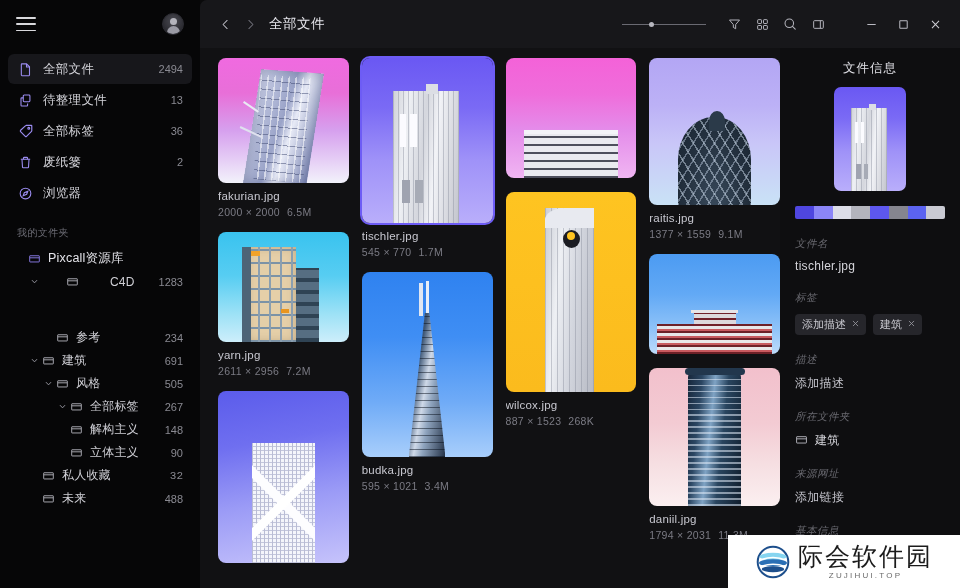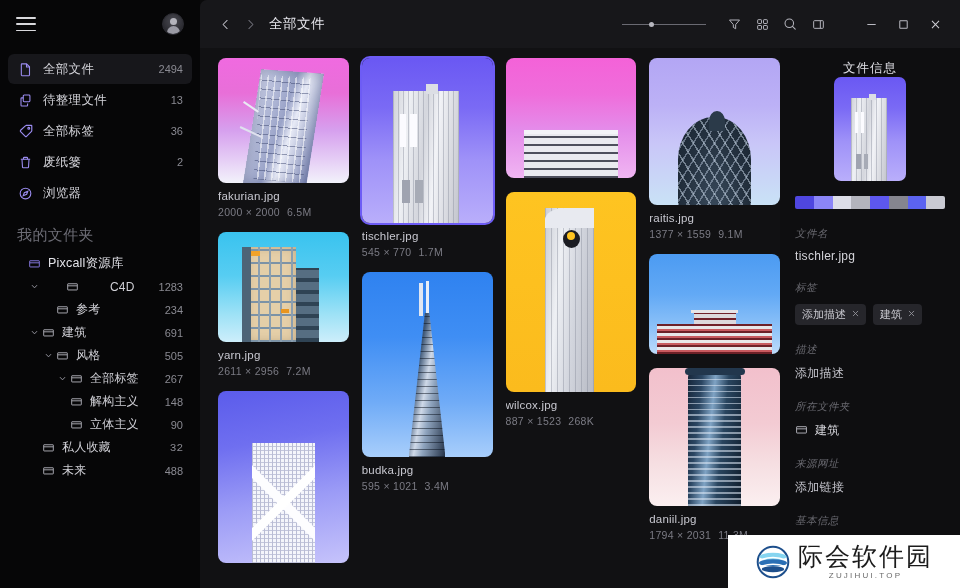--- a/index.html
+++ b/index.html
@@ -51,21 +51,21 @@
     margin-bottom: 1px;
   }
   .nav-item.active { background: #17171b; }
   .nav-item .ico { width: 17px; height: 17px; flex: 0 0 17px; margin-right: 9px;
     display: flex; align-items: center; justify-content: center; }
   .nav-item .ico svg { display: block; }
   .nav-label { font-size: 12.5px; color: #d2d2d8; flex: 1; letter-spacing: .3px; }
   .nav-count { font-size: 11px; color: #8a8a92; }
 
   .sb-section-title {
-    font-size: 15px; color: #6d6d76; padding: 17px 17px 7px 17px; letter-spacing: .4px;
+    font-size: 10px; color: #6d6d76; padding: 17px 17px 7px 17px; letter-spacing: .4px;
   }
   .tree { padding: 0 8px; }
   .tree-row {
     display: flex; align-items: center; height: 23px;
     border-radius: 5px; cursor: pointer; padding-right: 9px;
   }
   .tw-caret { width: 13px; flex: 0 0 13px; display: flex; align-items: center;
     justify-content: center; }
   .tw-caret svg { display: block; }
   .tw-fold { width: 15px; flex: 0 0 15px; margin-right: 6px; display: flex;
@@ -121,21 +121,21 @@
   
   .b-sky { position: absolute; inset: 0; }
   .b-shape { position: absolute; }
 
   
   .info {
     width: 180px; flex: 0 0 180px; height: 540px; background: #0e0e10;
     padding: 12px 15px 0 15px; overflow: hidden; position: relative;
   }
   .info-title { font-size: 12.5px; color: #e0e0e6; text-align: center;
-    letter-spacing: 1px; margin-bottom: 0; }
+    letter-spacing: 1px; margin-bottom: 10px; }
   .info-prev-wrap { display: flex; justify-content: center; }
   .info-prev { width: 72px; height: 104px; border-radius: 7px; overflow: hidden;
     position: relative; }
   .swatches { display: flex; height: 13px; margin: 15px 0 0 0; border-radius: 2px;
     overflow: hidden; }
   .swatches i { flex: 1; display: block; }
   .fld { margin-top: 18px; }
   .fld-label { font-size: 10.5px; color: #68686f; letter-spacing: .5px; font-style: italic; }
   .fld-val { font-size: 12px; color: #d4d4da; margin-top: 8px; letter-spacing: .3px; }
   .tags { display: flex; gap: 7px; margin-top: 9px; flex-wrap: wrap; }
@@ -254,21 +254,21 @@
           </span>
           <span class="tw-fold">
             <svg width="13" height="13" viewBox="0 0 18 18" fill="none" stroke="#b4b4bc" stroke-width="1.25">
               <path d="M2.9 5.2h12.2a.55.55 0 0 1 .55.55v7.5a.55.55 0 0 1-.55.55H2.9a.55.55 0 0 1-.55-.55V5.75A.55.55 0 0 1 2.9 5.2z"></path>
               <path d="M2.45 8.05h13.1"></path>
             </svg>
           </span>
           <span class="tree-label">C4D</span>
           <span class="tree-count">1283</span>
         </div>
-        <div class="tree-row" style="padding-left: 34px;">
+        <div class="tree-row" style="padding-left: 34px; margin-top: 33px;">
           <span class="tw-caret"></span>
           <span class="tw-fold">
             <svg width="13" height="13" viewBox="0 0 18 18" fill="none" stroke="#b4b4bc" stroke-width="1.25">
               <path d="M2.9 5.2h12.2a.55.55 0 0 1 .55.55v7.5a.55.55 0 0 1-.55.55H2.9a.55.55 0 0 1-.55-.55V5.75A.55.55 0 0 1 2.9 5.2z"></path>
               <path d="M2.45 8.05h13.1"></path>
             </svg>
           </span>
           <span class="tree-label">参考</span>
           <span class="tree-count">234</span>
         </div>

